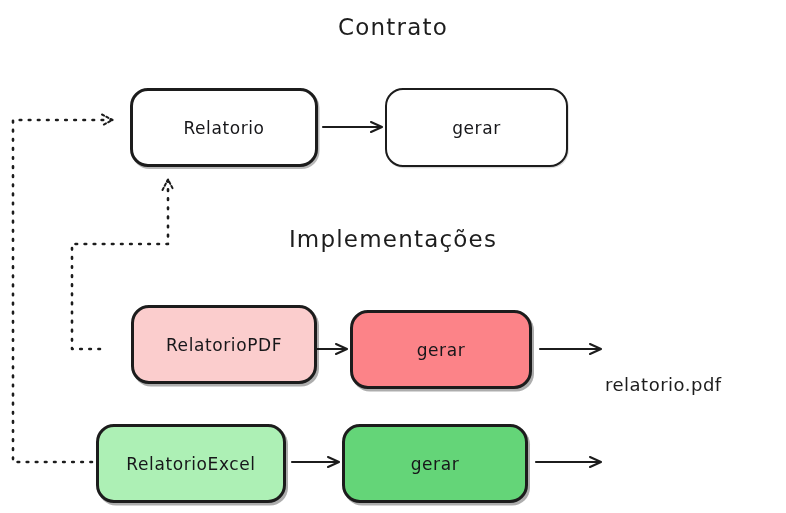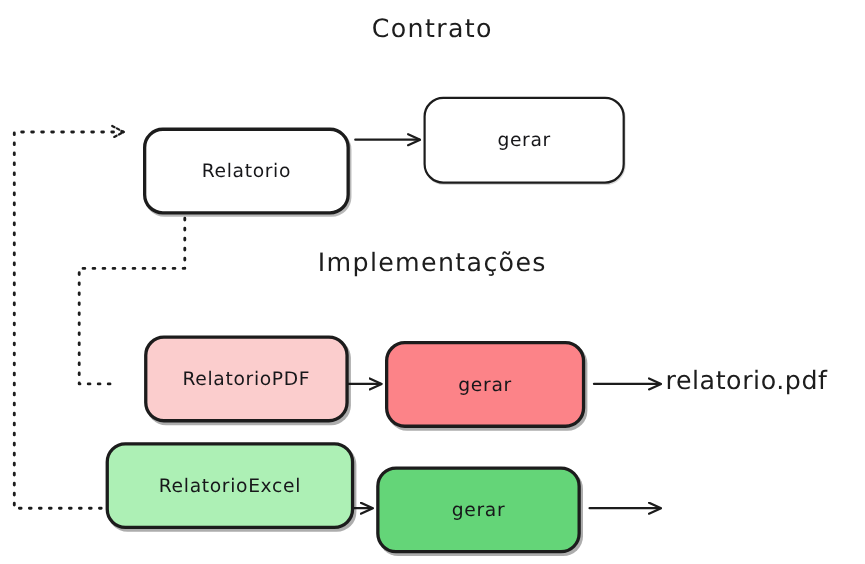--- a/index.html
+++ b/index.html
@@ -63,47 +63,47 @@
     font-size: 17px;
     letter-spacing: 0.6px;
     background: #ffffff;
     border: 2.2px solid #1c1c1c;
     text-align: center;
     white-space: nowrap;
   }
   .node.iface-main {
     border-width: 3.2px;
     box-shadow: 1.5px 2px 0 rgba(20,20,20,0.30);
-    margin-top: 28px;
   }
   .node.iface-method {
     border-width: 2px;
     box-shadow: 0.8px 1.2px 0 rgba(20,20,20,0.16);
   }
   .node.impl {
     border-width: 3px;
     box-shadow: 2px 2.5px 0 rgba(20,20,20,0.35);
   }
 
   #node-relatorio      { left:130px; top:88px;  width:188px; height:79px; }
   #node-gerar-iface    { left:385px; top:88px;  width:183px; height:79px; }
 
   #node-relatoriopdf   { left:104px; top:305px; width:186px; height:79px; }
   #node-gerar-pdf      { left:350px; top:310px; width:182px; height:79px; }
 
-  #node-relatorioexcel { left:96px;  top:402px; width:226px; height:79px; }
+  #node-relatorioexcel { left:96px;  top:424px; width:190px; height:79px; }
   #node-gerar-excel    { left:342px; top:424px; width:186px; height:79px; }
 
   
   .file-label {
     position: absolute;
-    font-size: 23px;
+    font-size: 18px;
     letter-spacing: 0.5px;
     color: #1d1d1d;
     white-space: nowrap;
+    margin-top: 40px;
   }
   #label-pdf { left: 605px; top: 334px; }
   #label-csv { left: 605px; top: 445px; }
 </style>
 </head>
 <body>
 
 <div id="canvas">
 
   <svg class="layer-svg" viewBox="0 0 786 513" xmlns="http://www.w3.org/2000/svg">

